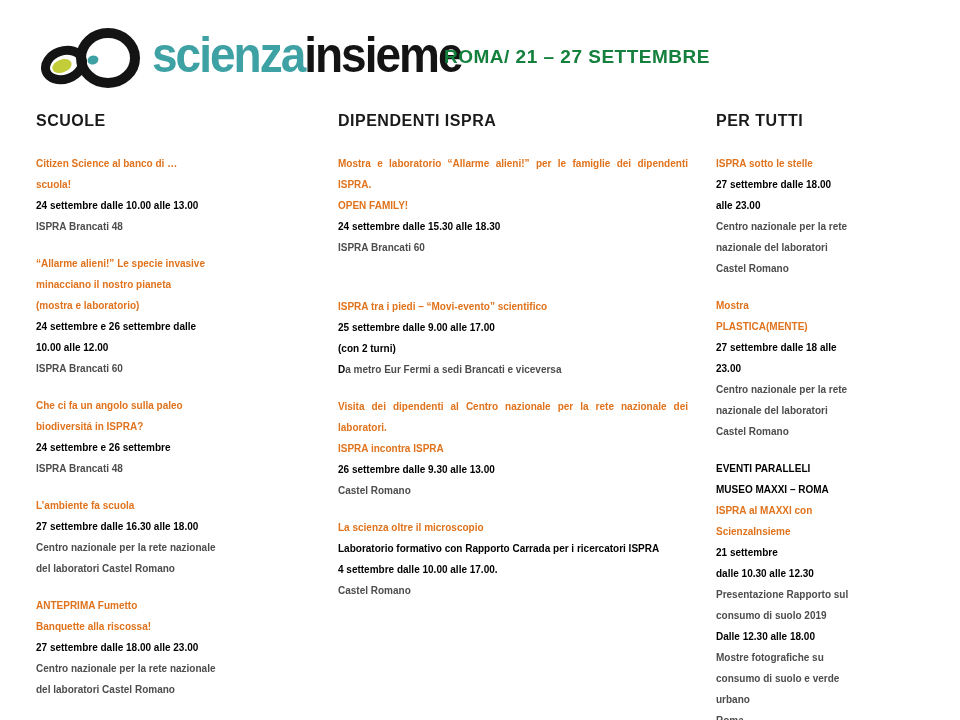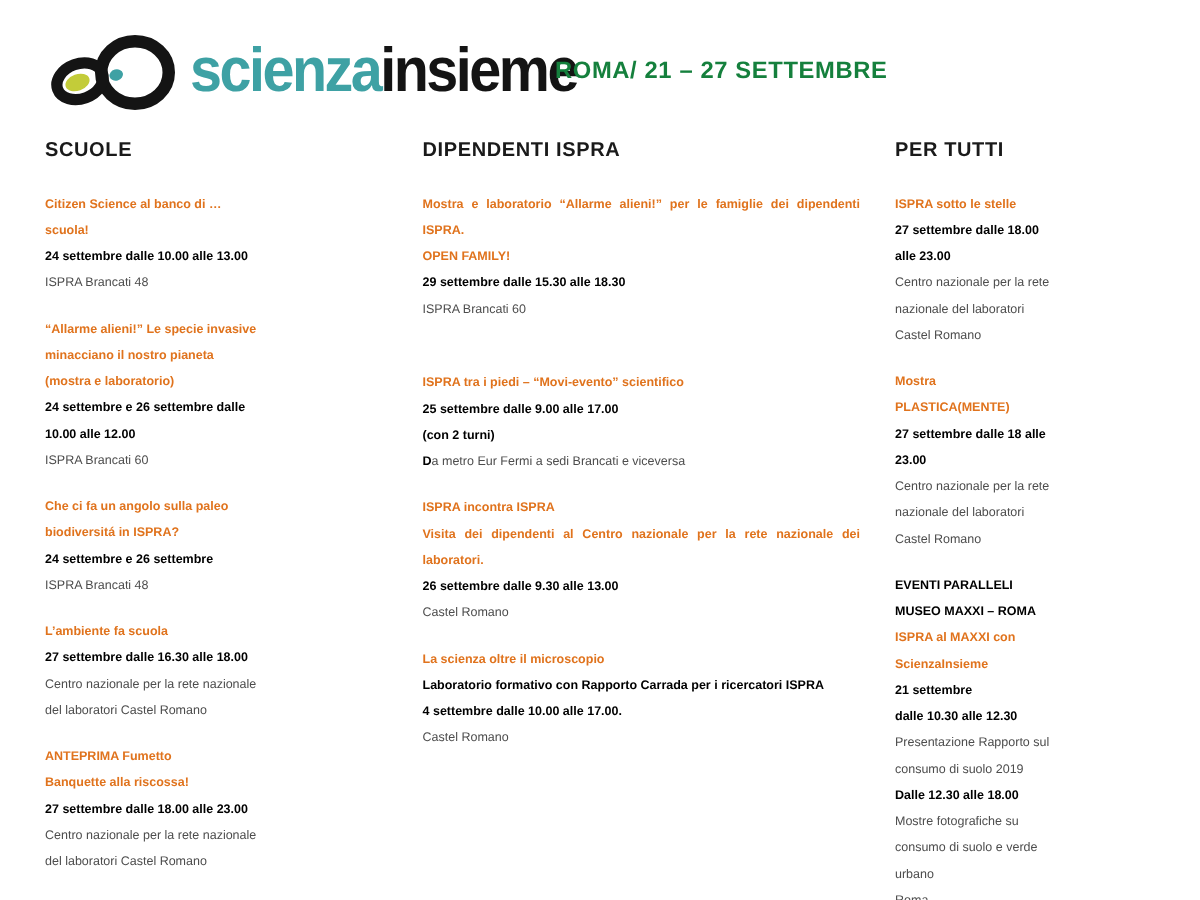--- a/index.html
+++ b/index.html
@@ -71,21 +71,21 @@
   .event.gap2 { margin-top: 38px; }
 
   .event p {
     margin: 0;
     font-size: 10px;
     line-height: 21px;
     white-space: pre-line;
   }
   .t-title { color: #E0731D; font-weight: bold; }
   .t-bold  { color: #000000; font-weight: bold; }
-  .t-plain { color: #4d4d4d; font-weight: normal; }
+  .t-plain { color: #4d4d4d; font-weight: bold; }
   .justify { text-align: justify; }
   .t-plain b { color: #000000; }
 </style>
 </head>
 <body>
 
 <div class="page">
 
   <svg class="logo-mark" viewBox="0 0 106 66" aria-hidden="true">
     <ellipse cx="68" cy="32" rx="27" ry="25" fill="none" stroke="#141414" stroke-width="10"></ellipse>
@@ -135,32 +135,32 @@
           <p class="t-bold">27 settembre dalle 18.00 alle 23.00</p>
           <p class="t-plain">Centro nazionale per la rete nazionale
 del laboratori Castel Romano</p>
         </div>
       </section>
       <section class="col col2">
         <h2 class="col-heading">DIPENDENTI ISPRA</h2>
         <div class="event">
           <p class="t-title justify">Mostra e laboratorio “Allarme alieni!” per le famiglie dei dipendenti ISPRA.</p>
           <p class="t-title">OPEN FAMILY!</p>
-          <p class="t-bold">29 settembre  dalle 15.30 alle 18.30</p>
+          <p class="t-bold">24 settembre  dalle 15.30 alle 18.30</p>
           <p class="t-plain">ISPRA Brancati 60</p>
         </div>
         <div class="event gap2">
           <p class="t-title">ISPRA tra i piedi – “Movi-evento” scientifico</p>
           <p class="t-bold">25 settembre dalle 9.00 alle 17.00
 (con 2 turni)</p>
           <p class="t-plain"><b>D</b>a metro Eur Fermi a sedi Brancati e viceversa</p>
         </div>
         <div class="event">
+          <p class="t-title justify">Visita dei dipendenti al Centro nazionale per la rete nazionale dei laboratori.</p>
           <p class="t-title">ISPRA incontra ISPRA</p>
-          <p class="t-title justify">Visita dei dipendenti al Centro nazionale per la rete nazionale dei laboratori.</p>
           <p class="t-bold">26 settembre dalle 9.30 alle 13.00</p>
           <p class="t-plain">Castel Romano</p>
         </div>
         <div class="event">
           <p class="t-title">La scienza oltre il microscopio</p>
           <p class="t-bold justify">Laboratorio formativo con Rapporto Carrada per i ricercatori ISPRA</p>
           <p class="t-bold">4 settembre dalle 10.00 alle 17.00.</p>
           <p class="t-plain">Castel Romano</p>
         </div>
       </section>

